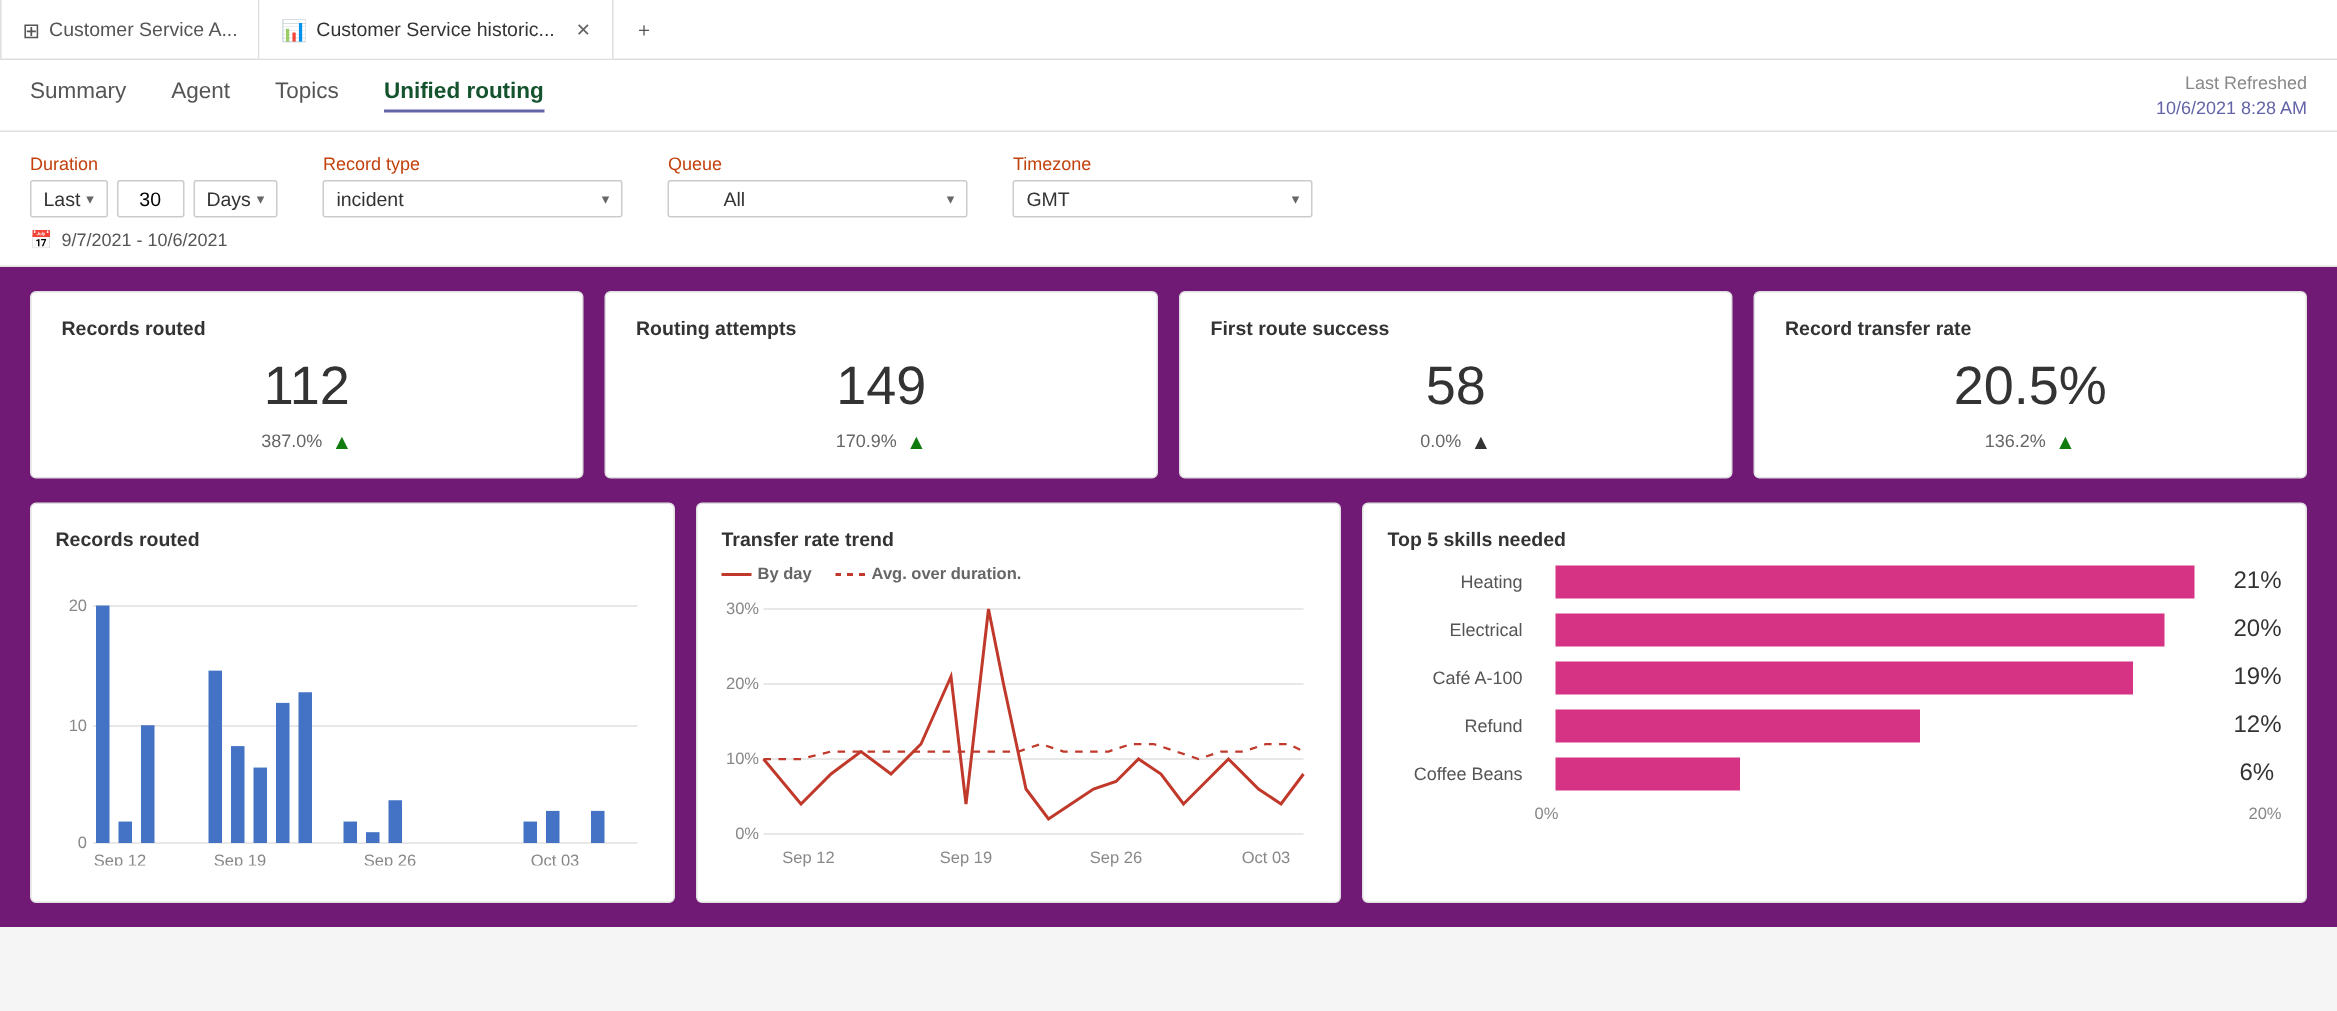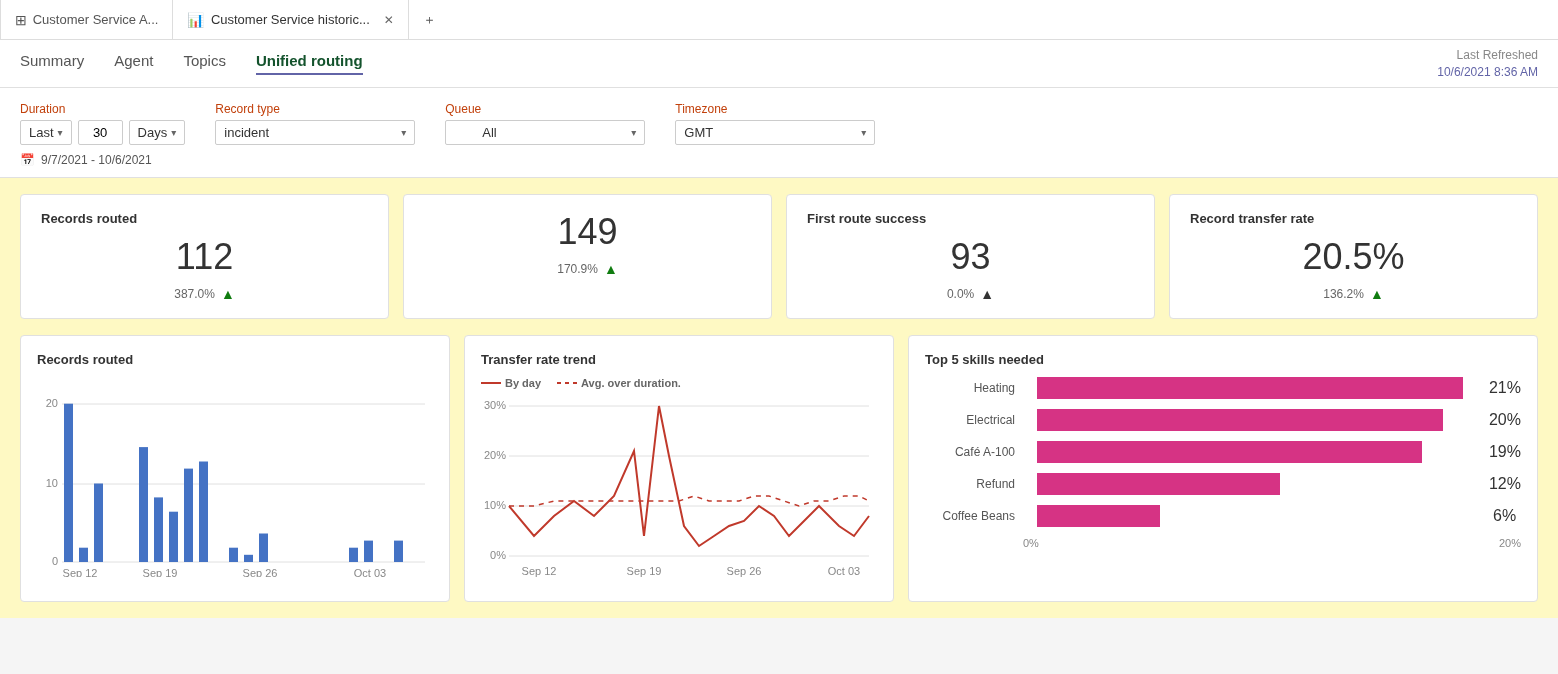--- a/index.html
+++ b/index.html
@@ -106,21 +106,21 @@
       color: #555;
       margin-top: 8px;
       display: flex;
       align-items: center;
       gap: 6px;
     }
 
     
     .main-content {
       padding: 16px 20px;
-      background: #fef9c3;
+      background: #701a75;
     }
 
     
     .kpi-row {
       display: flex;
       gap: 14px;
       margin-bottom: 16px;
     }
     .kpi-card {
       background: #fff;
@@ -249,21 +249,21 @@
 
 <div class="nav-tabs">
   <div class="nav-tabs-left">
     <div class="nav-tab">Summary</div>
     <div class="nav-tab">Agent</div>
     <div class="nav-tab">Topics</div>
     <div class="nav-tab active">Unified routing</div>
   </div>
   <div class="last-refreshed">
     <div class="last-refreshed-label">Last Refreshed</div>
-    <div>10/6/2021 8:36 AM</div>
+    <div>10/6/2021 8:28 AM</div>
   </div>
 </div>
 
 <div class="filter-row">
   <div class="filter-group">
 
     <div>
       <div class="filter-label">Duration</div>
       <div class="filter-controls">
         <div class="filter-select">
@@ -315,30 +315,31 @@
     <div class="kpi-card">
       <div class="kpi-title">Records routed</div>
       <div class="kpi-value">112</div>
       <div class="kpi-trend">
         <span>387.0%</span>
         <span class="trend-up-green">▲</span>
       </div>
     </div>
 
     <div class="kpi-card">
+      <div class="kpi-title">Routing attempts</div>
       <div class="kpi-value">149</div>
       <div class="kpi-trend">
         <span>170.9%</span>
         <span class="trend-up-green">▲</span>
       </div>
     </div>
 
     <div class="kpi-card">
       <div class="kpi-title">First route success</div>
-      <div class="kpi-value">93</div>
+      <div class="kpi-value">58</div>
       <div class="kpi-trend">
         <span>0.0%</span>
         <span class="trend-up-black">▲</span>
       </div>
     </div>
 
     <div class="kpi-card">
       <div class="kpi-title">Record transfer rate</div>
       <div class="kpi-value">20.5%</div>
       <div class="kpi-trend">

